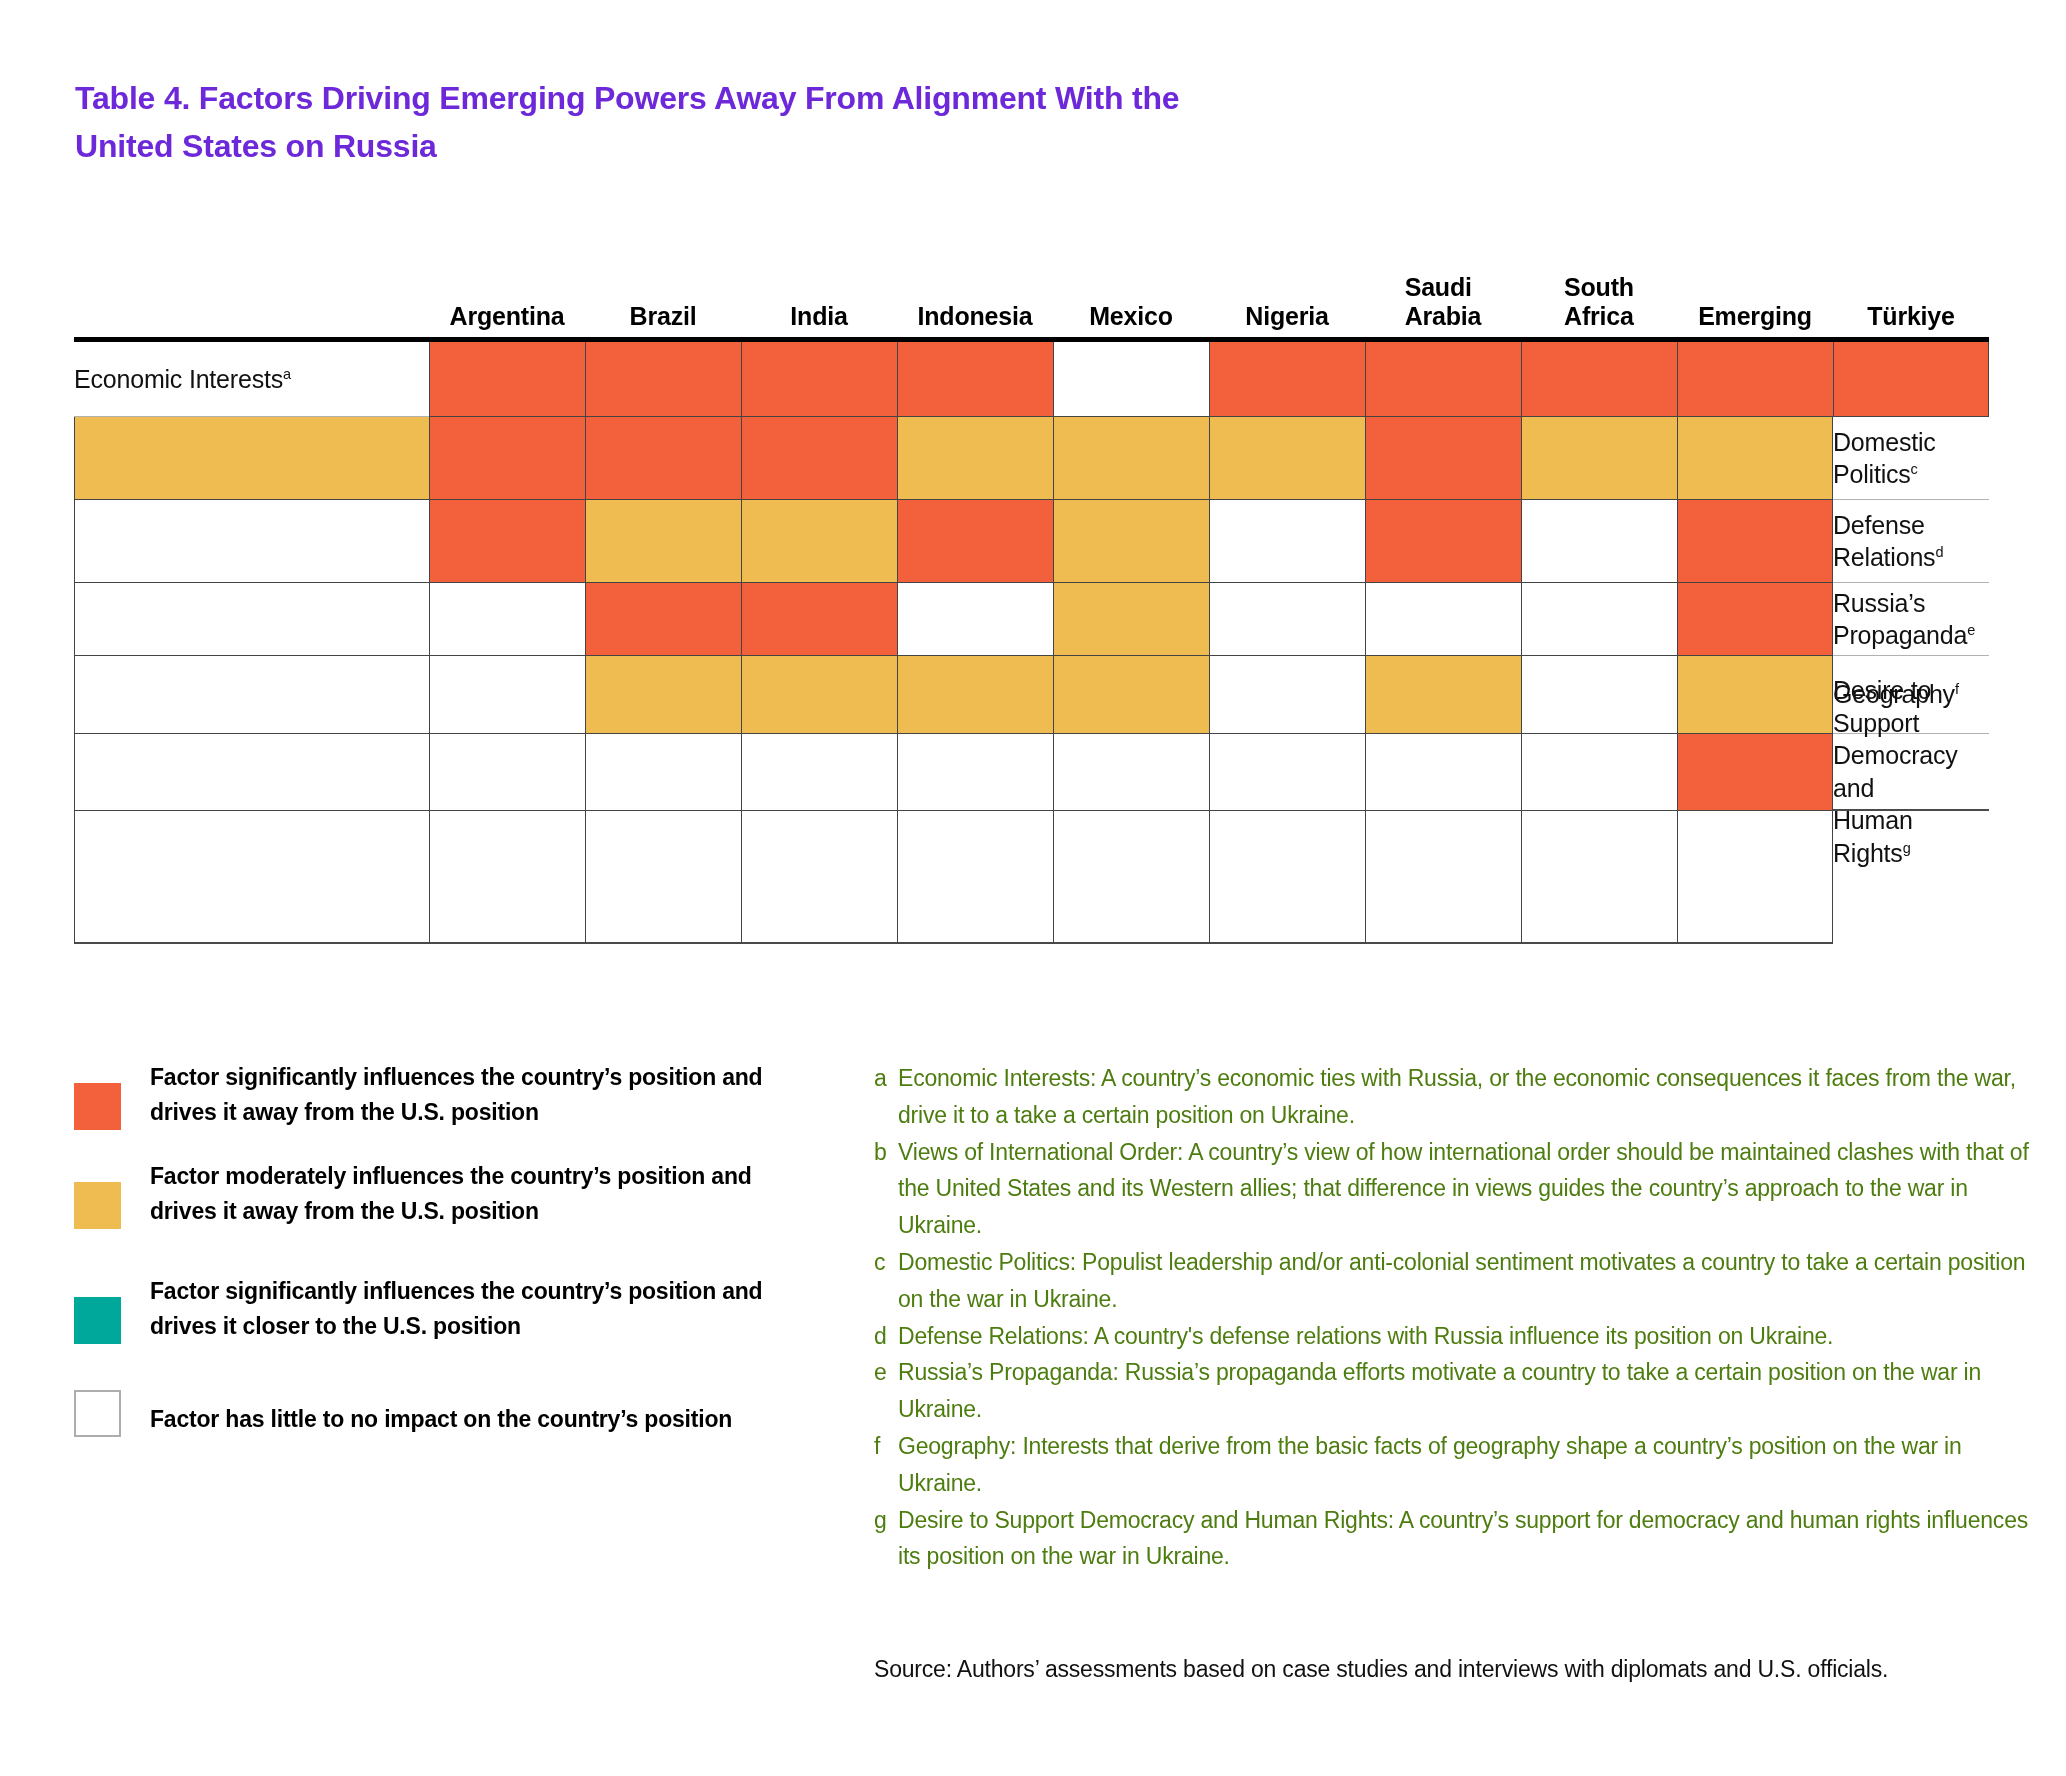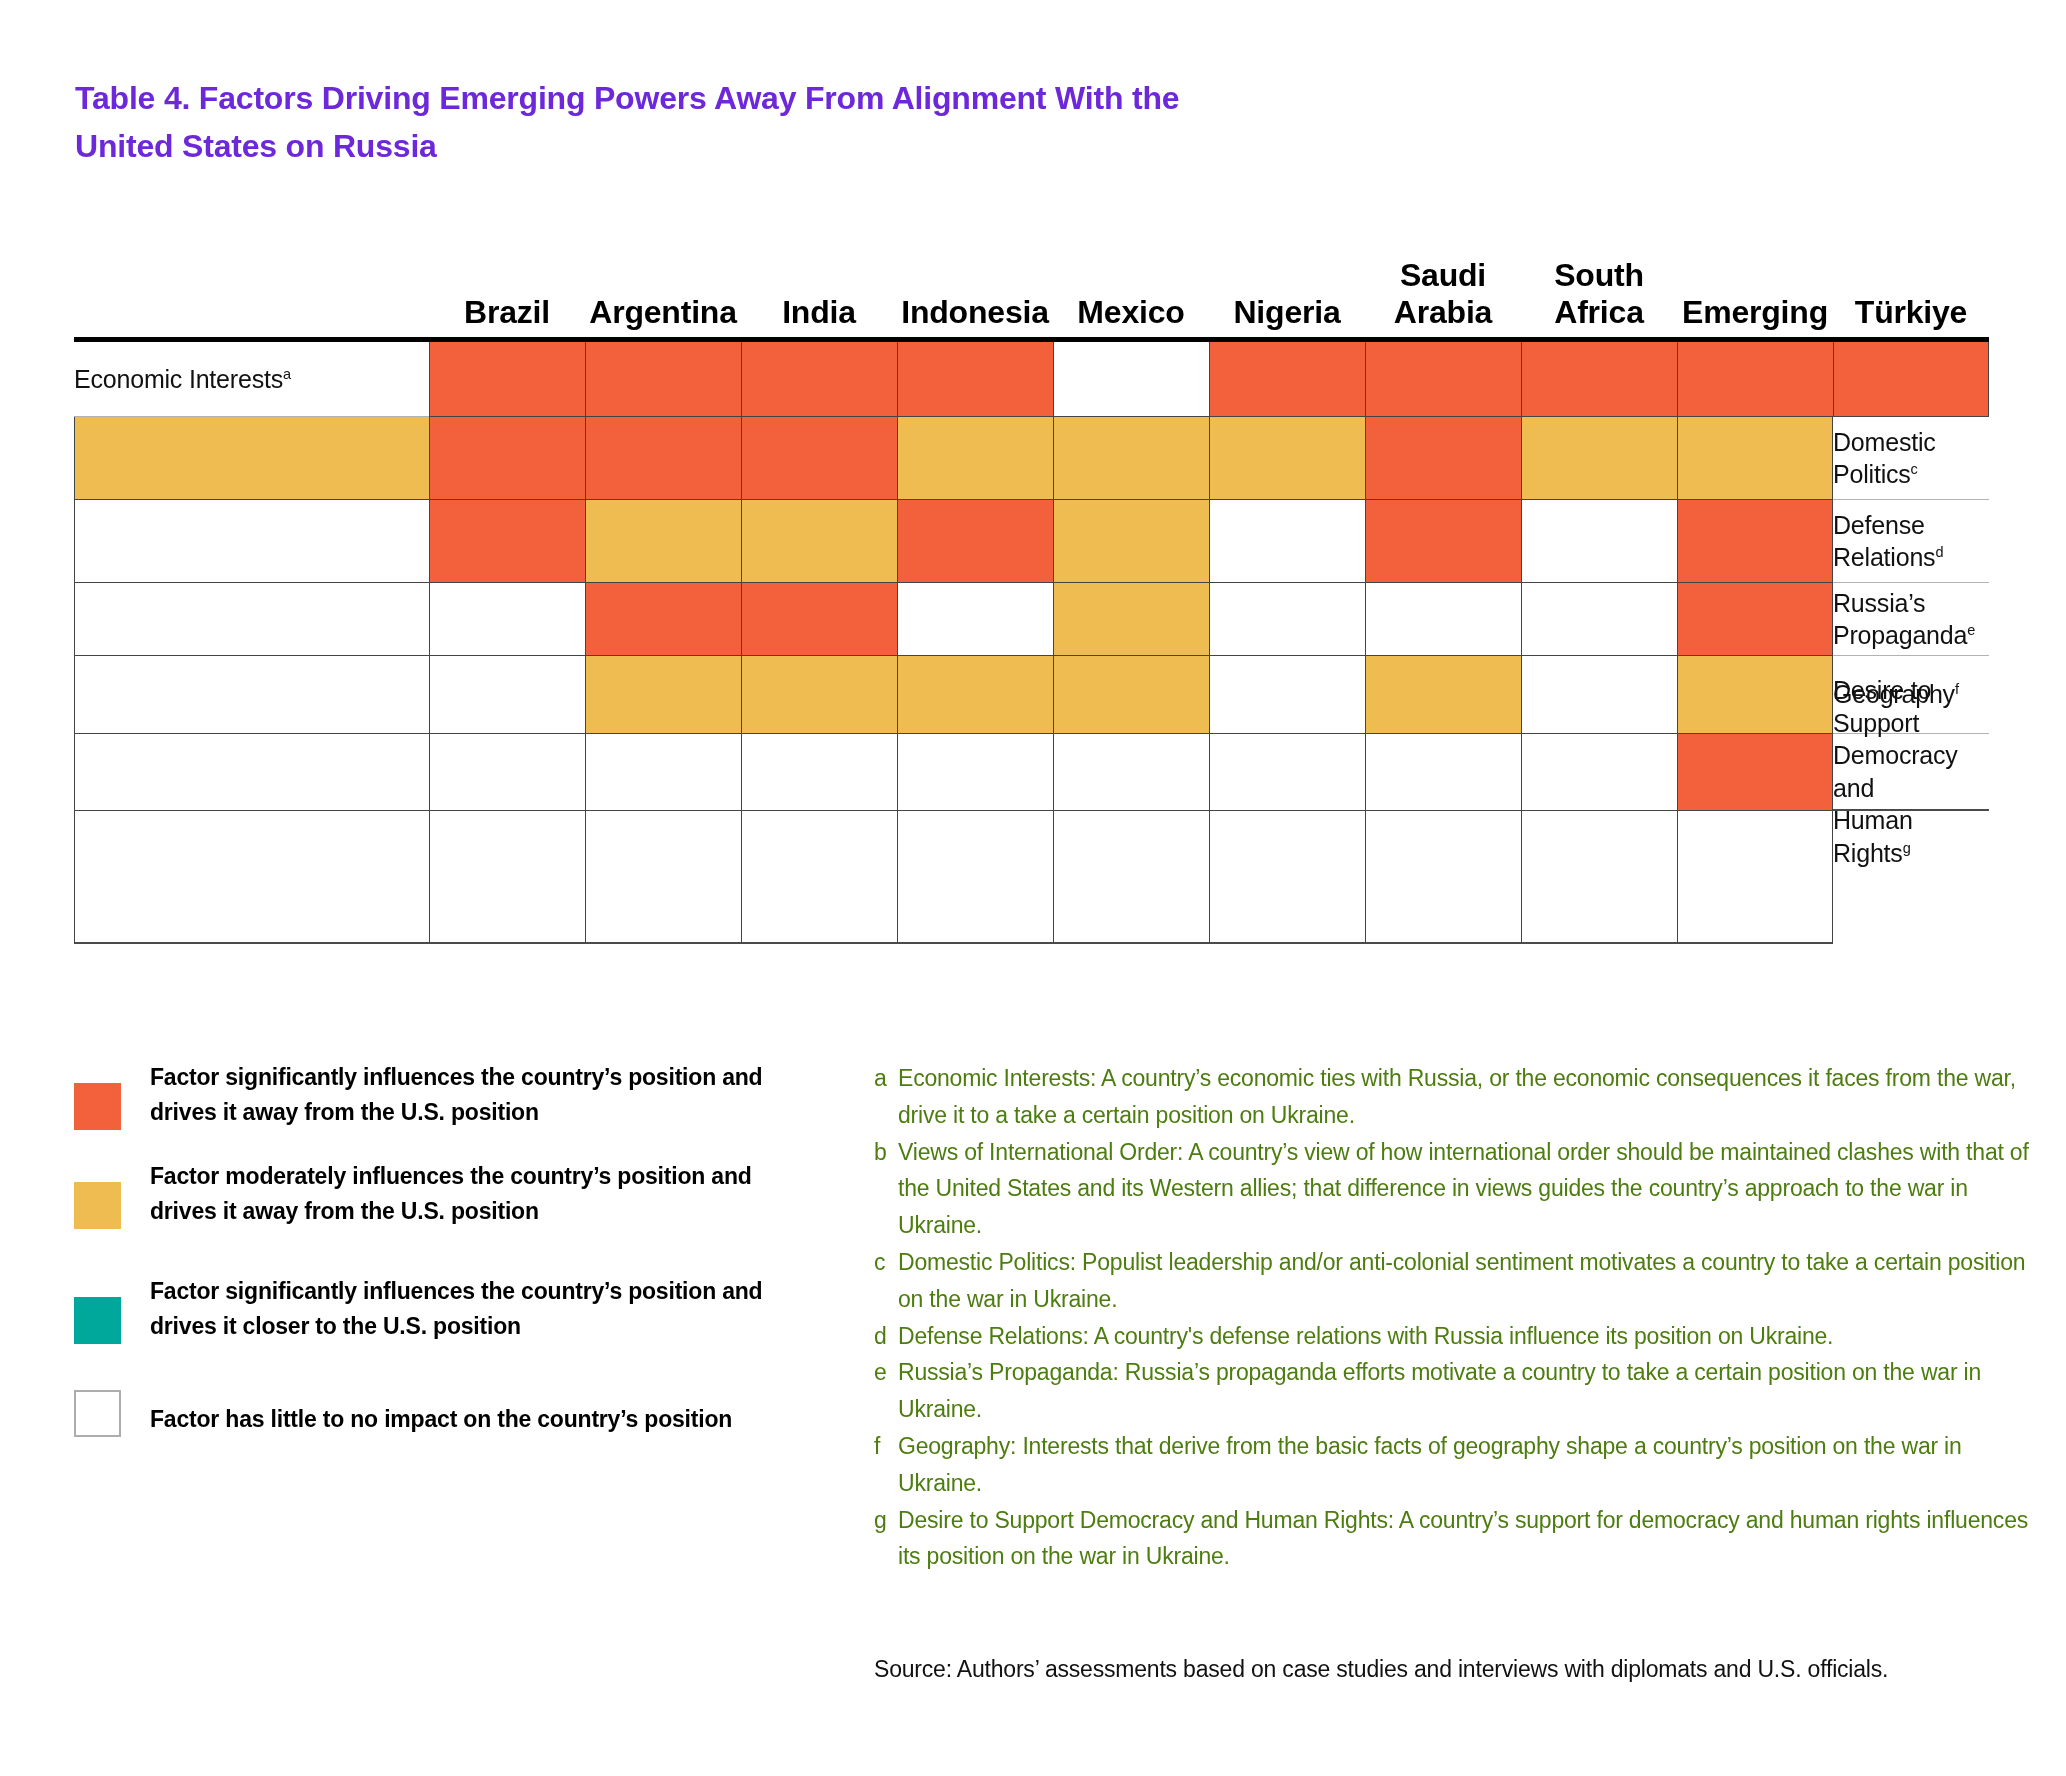--- a/index.html
+++ b/index.html
@@ -26,22 +26,21 @@
   .factors-table {
     position: absolute;
     left: 74px; top: 224px;
     display: grid;
     grid-template-columns: 355px repeat(10, 156px);
     grid-template-rows: 118px 75px 83px 83px 73px 78px 77px 133px;
   }
   .corner-cell, .col-header { border-bottom: 5px solid #000; }
   .col-header {
     display: flex; align-items: flex-end; justify-content: center;
-    text-align: center;
-    font-size: 32px; font-weight: bold; line-height: 1.14;
+    font-size: 25px; font-weight: bold; line-height: 1.14;
     padding-bottom: 7px;
     white-space: pre-line;
   }
   .row-label {
     display: flex; align-items: center;
     font-size: 25px; line-height: 1.30;
     padding-right: 20px;
     border-bottom: 1px solid #b2b2b2;
     white-space: pre-line;
     color: #111;
@@ -105,22 +104,22 @@
   }
 </style>
 </head>
 <body>
 
 <h1 class="title">Table 4. Factors Driving Emerging Powers Away From Alignment With the
 United States on Russia</h1>
 
 <div class="factors-table">
     <div class="corner-cell"></div>
+    <div class="col-header">Argentina</div>
     <div class="col-header">Brazil</div>
-    <div class="col-header">Argentina</div>
     <div class="col-header">India</div>
     <div class="col-header">Indonesia</div>
     <div class="col-header">Mexico</div>
     <div class="col-header">Nigeria</div>
     <div class="col-header">Saudi
 Arabia</div>
     <div class="col-header">South
 Africa</div>
     <div class="col-header">Emerging</div>
     <div class="col-header">Türkiye</div>

